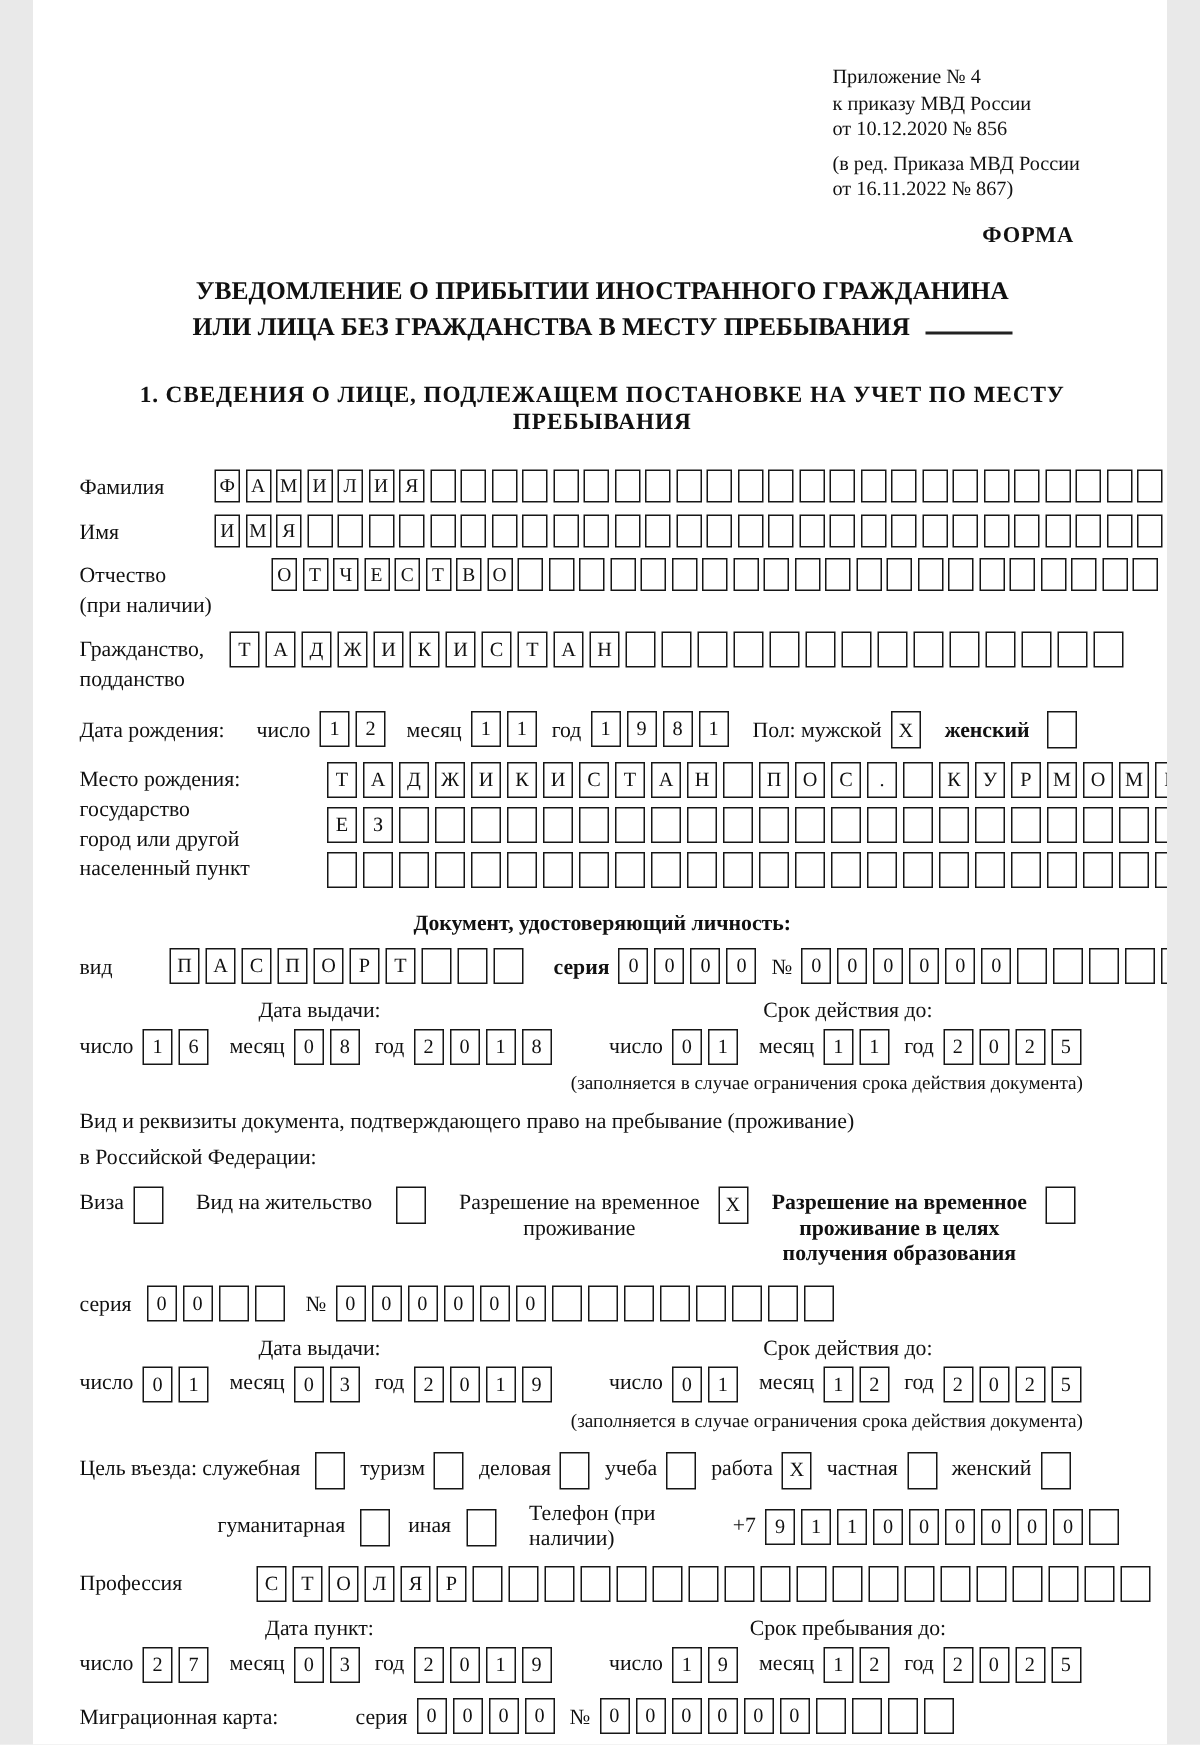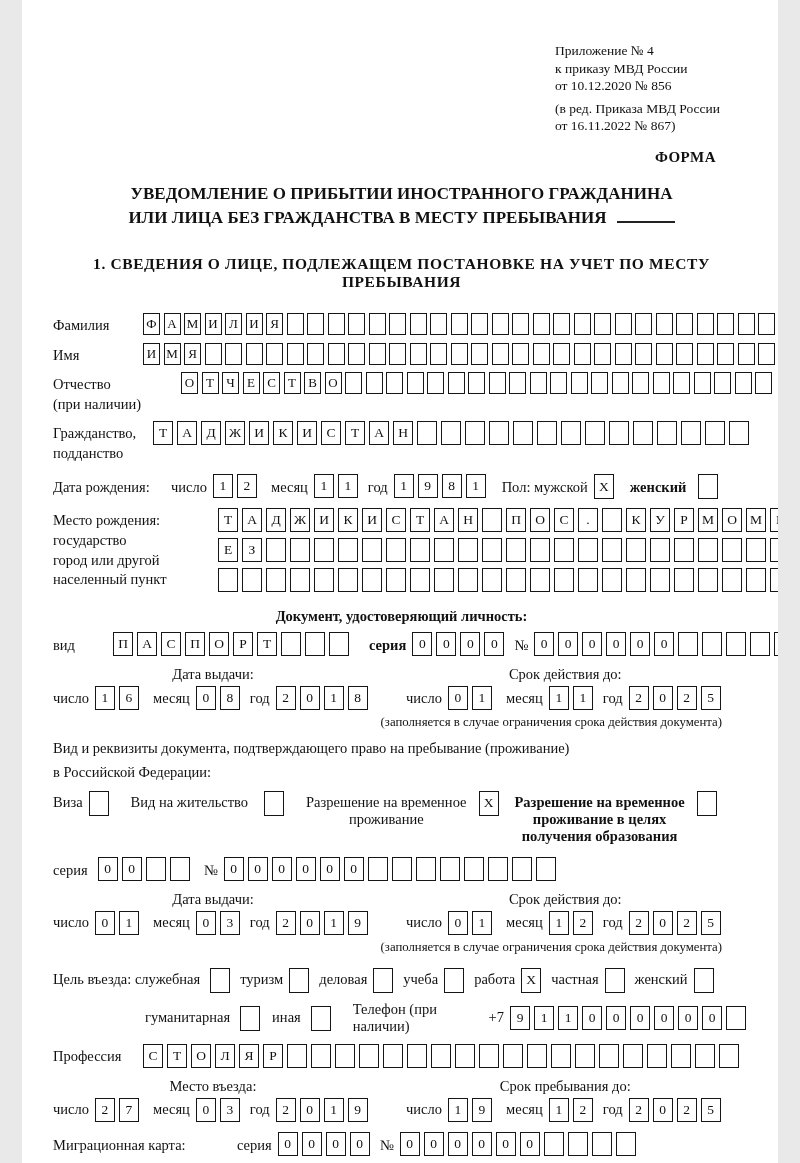--- a/index.html
+++ b/index.html
@@ -541,21 +541,21 @@
         <span class="cell">0</span>
         <span class="cell">0</span>
         <span class="cell">0</span>
         <span class="cell">0</span>
         <span class="cell">0</span>
         <span class="cell">0</span>
         <span class="cell"></span>
       </span>
   </div>
 
-  <div class="row" style="margin-top:9px;">
+  <div class="row" style="margin-top:9px;gap:28px;">
     <span class="lbl w90">Профессия</span>
     <span class="cells">
         <span class="cell">С</span>
         <span class="cell">Т</span>
         <span class="cell">О</span>
         <span class="cell">Л</span>
         <span class="cell">Я</span>
         <span class="cell">Р</span>
         <span class="cell"></span>
         <span class="cell"></span>
@@ -574,21 +574,21 @@
         <span class="cell"></span>
         <span class="cell"></span>
         <span class="cell"></span>
         <span class="cell"></span>
         <span class="cell"></span>
       </span>
   </div>
 
   <div class="twocol">
     <div class="col-l">
-      <div class="datehead" style="width:320px;">Место въезда:</div>
+      <div class="datehead" style="width:320px;">Дата пункт:</div>
       <div class="dategrp">
         <span class="lbl">число</span>
         <span class="cells ml6">
             <span class="cell">2</span>
             <span class="cell">7</span>
           </span>
         <span class="lbl ml10">месяц</span>
         <span class="cells ml6">
             <span class="cell">0</span>
             <span class="cell">3</span>

